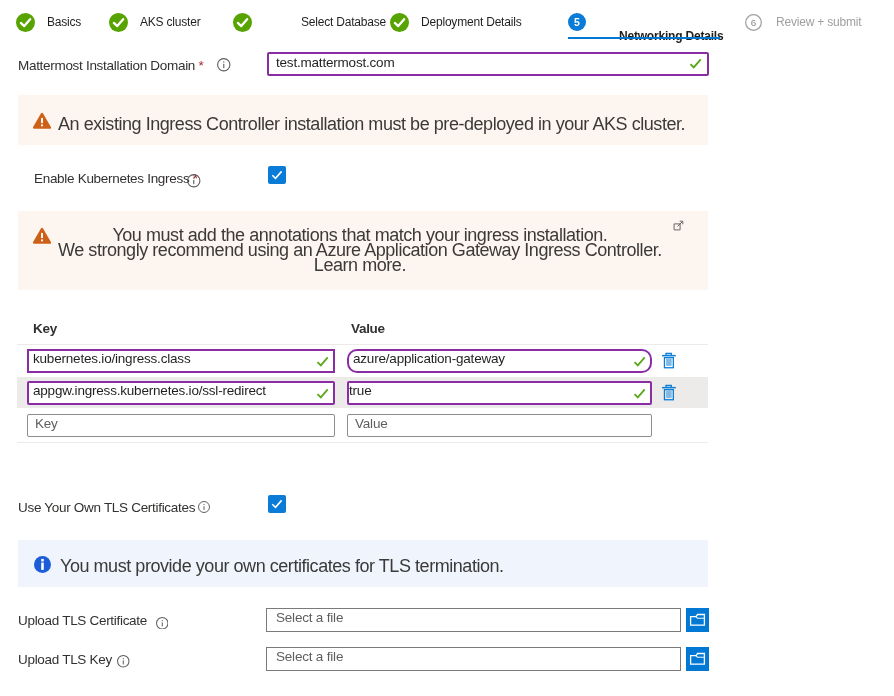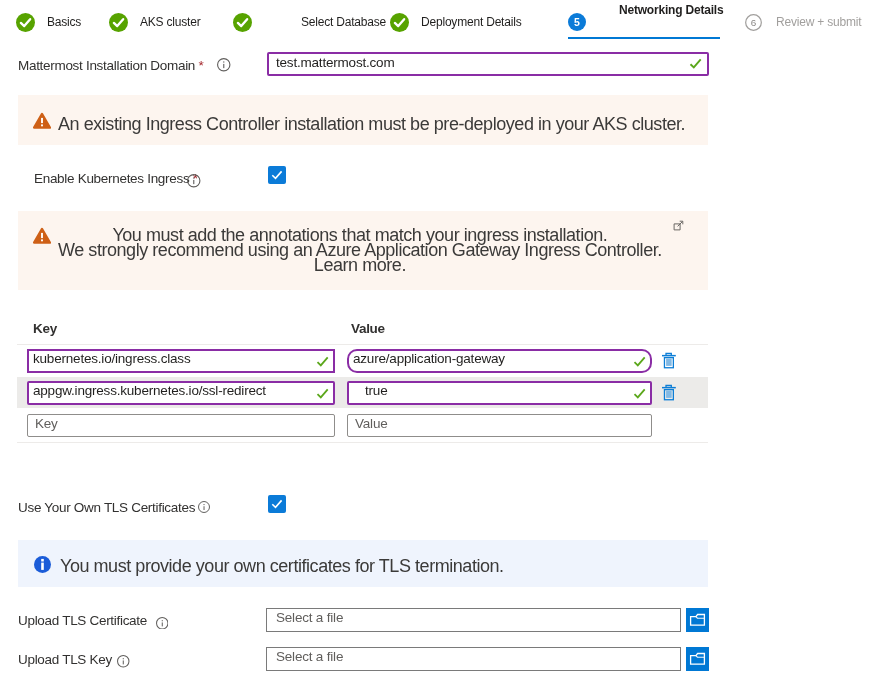--- a/index.html
+++ b/index.html
@@ -38,21 +38,21 @@
   <svg class="abs" style="left:390px;top:12.5px" width="19" height="19" viewBox="0 0 18 18">
       <circle cx="9" cy="9" r="9" fill="#57a300"></circle>
       <path d="M4.6 9.4 L7.8 12.4 L13.4 5.9" stroke="#fff" stroke-width="2.2" fill="none" stroke-linecap="round" stroke-linejoin="round"></path>
     </svg>
   <span class="abs tabtxt" style="left:421px;top:15px;">Deployment Details</span>
 
   <svg class="abs" style="left:568px;top:13px" width="18" height="18" viewBox="0 0 18 18">
       <circle cx="9" cy="9" r="9" fill="#0b7bd8"></circle>
       <text x="9" y="12.9" font-family="Liberation Sans" font-size="10.5" font-weight="bold" fill="#fff" text-anchor="middle">5</text>
     </svg>
-  <span class="abs tabtxt" style="left:599px;top:3px;font-weight:bold;padding-left:20px;">Networking Details</span>
+  <span class="abs tabtxt" style="left:599px;top:29px;font-weight:bold;padding-left:20px;">Networking Details</span>
   <div class="abs" style="left:568px;top:37px;width:152px;height:2px;background:#0078d4;"></div>
 
   <svg class="abs" style="left:745px;top:13.5px" width="17" height="17" viewBox="0 0 18 18">
       <circle cx="9" cy="9" r="8.3" fill="#fff" stroke="#a19f9d" stroke-width="1.3"></circle>
       <text x="9" y="12.8" font-family="Liberation Sans" font-size="10.5" fill="#8a8886" text-anchor="middle">6</text>
     </svg>
   <span class="abs tabtxt" style="left:776px;top:15px;color:#a19f9d;">Review + submit</span>
 </div>
 
 <span class="abs lbl" style="left:18px;top:57.5px;">Mattermost Installation Domain <span class="red">*</span></span>
@@ -125,21 +125,21 @@
   </svg>
 
 <div class="abs" style="left:17px;top:377px;width:691px;height:31px;background:#ecebe9;"></div>
 <div class="abs" style="left:27px;top:381px;width:308px;height:24px;border:2px solid #8a2da5;border-radius:2px;background:#fff;">
   <span class="abs intxt" style="left:4px;top:0px;">appgw.ingress.kubernetes.io/ssl-redirect</span>
   <svg class="abs" style="right:3px;top:2.5px" width="15" height="15" viewBox="0 0 15 15">
       <path d="M2.5 8.2 L5.8 11.4 L12.7 3.4" stroke="#5ba71b" stroke-width="1.8" fill="none"></path>
     </svg>
 </div>
 <div class="abs" style="left:347px;top:381px;width:305px;height:24px;border:2px solid #8a2da5;border-radius:2px;background:#fff;">
-  <span class="abs intxt" style="left:16px;top:0px;">true</span>
+  <span class="abs intxt" style="left:0;top:0px;">true</span>
   <svg class="abs" style="right:3px;top:2.5px" width="15" height="15" viewBox="0 0 15 15">
       <path d="M2.5 8.2 L5.8 11.4 L12.7 3.4" stroke="#5ba71b" stroke-width="1.8" fill="none"></path>
     </svg>
 </div>
 <svg class="abs" style="left:661px;top:384px" width="15" height="18" viewBox="0 0 15 18">
     <path d="M5 3 V1.5 H10.3 V3" fill="none" stroke="#0d7ed6" stroke-width="1.3"></path>
     <rect x="1" y="2.9" width="13.8" height="1.5" fill="#0d7ed6"></rect>
     <rect x="3.45" y="5.65" width="8.9" height="10.1" fill="none" stroke="#0d7ed6" stroke-width="1.3"></rect>
     <rect x="5.1" y="6.5" width="5.6" height="7.4" fill="#82b9e4"></rect>
   </svg>

